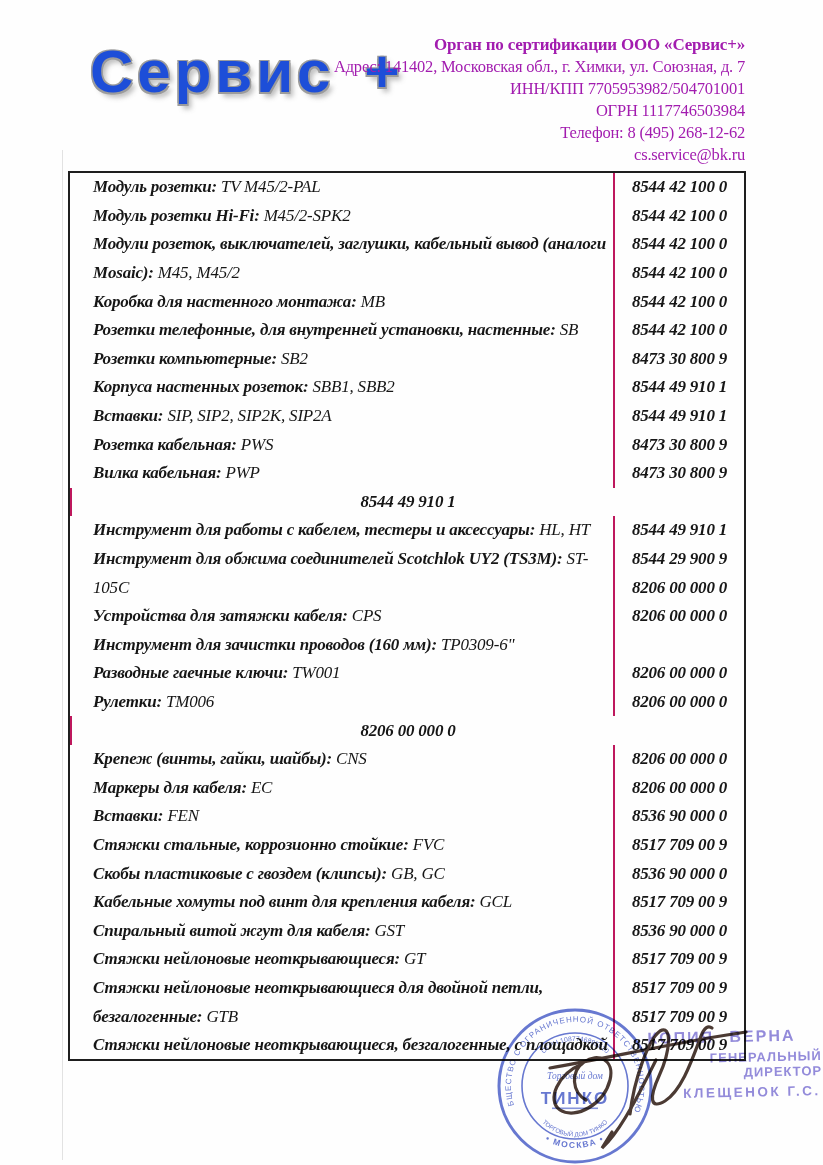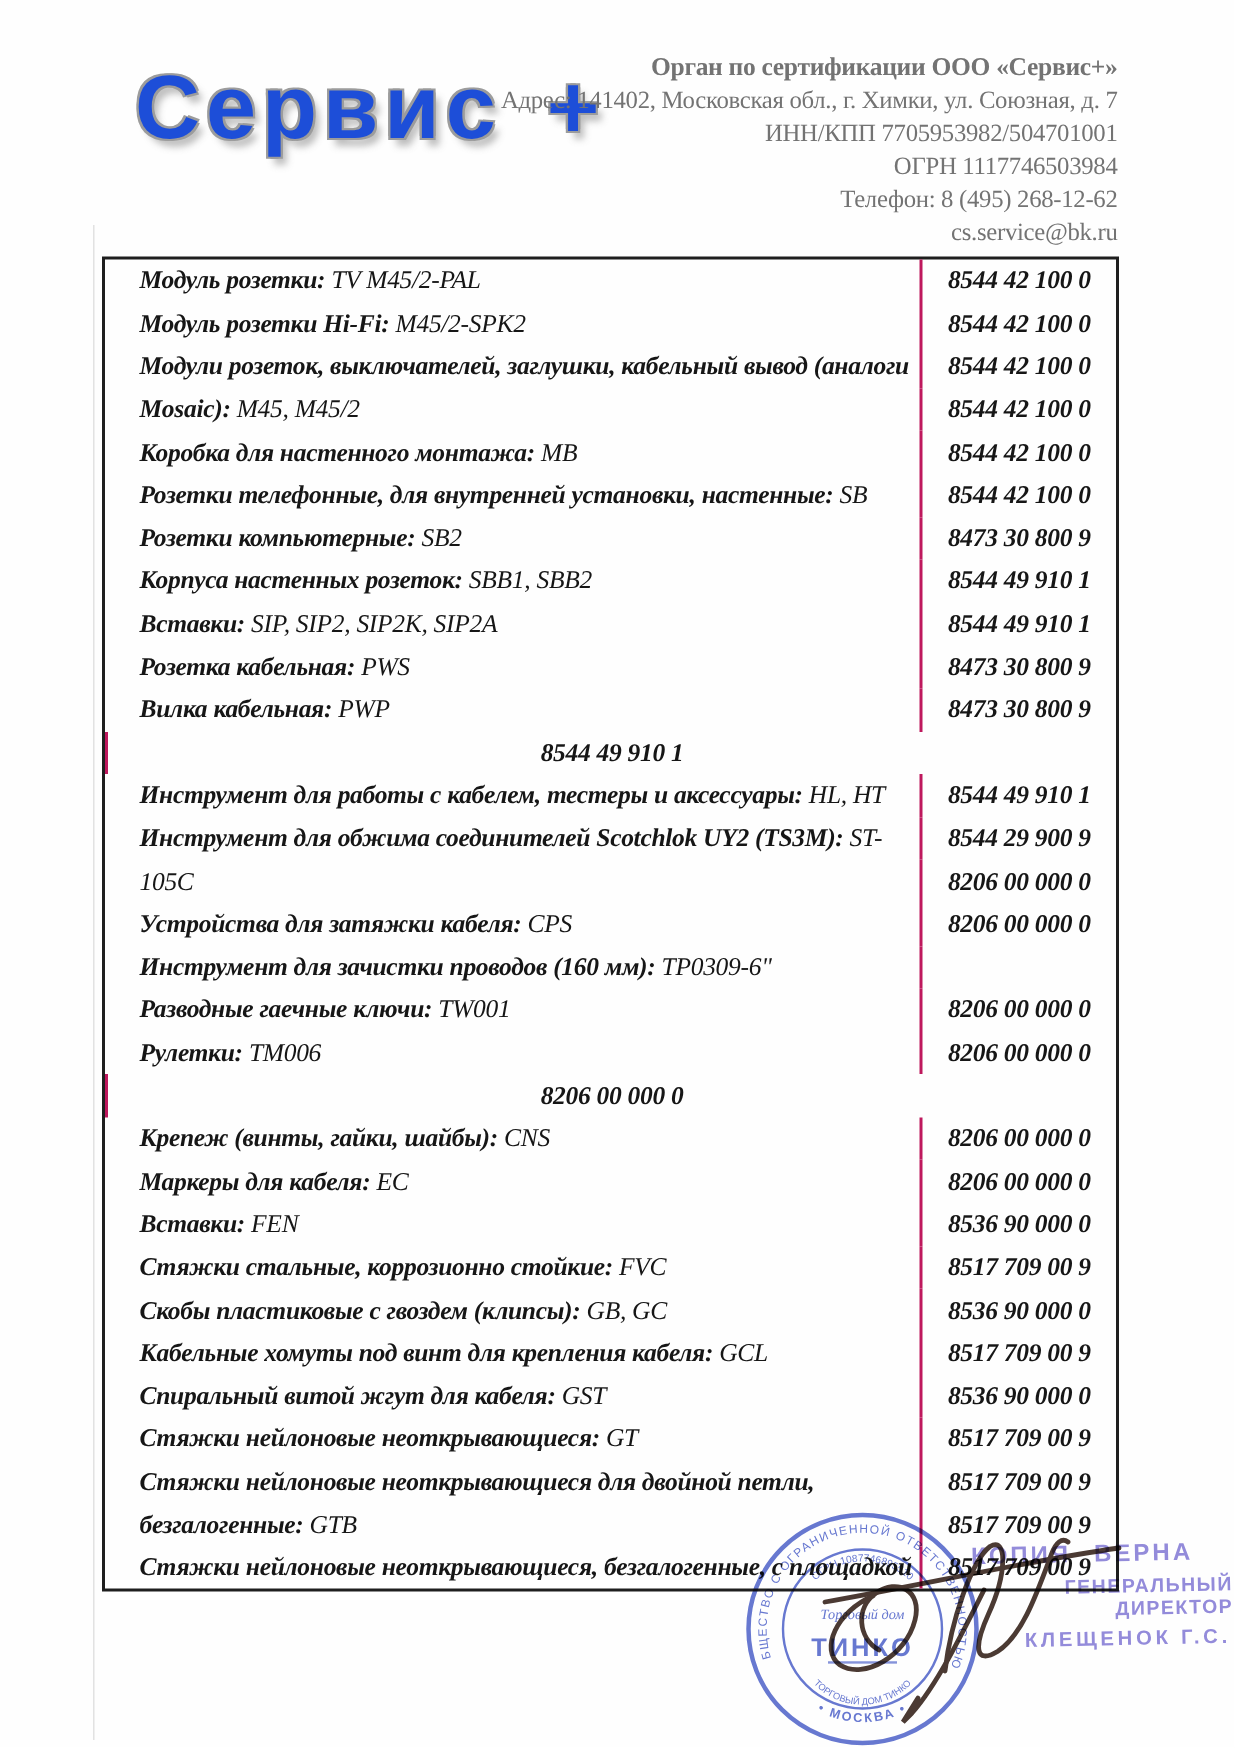--- a/index.html
+++ b/index.html
@@ -11,21 +11,21 @@
 
   
   .logo{position:absolute;left:90px;top:36px;font-family:"Liberation Sans",sans-serif;
         font-weight:bold;font-size:60px;line-height:72px;color:#1d4ed8;letter-spacing:4px;
         text-shadow:-1.5px -1.5px 0 #9c9c9c, 1.5px -1.5px 0 #9c9c9c, -1.5px 1.5px 0 #9c9c9c,
                     1.5px 1.5px 0 #9c9c9c, 4px 5px 5px rgba(110,110,110,.45);}
   .logo .plus{margin-left:30px;}
 
   
   .header{position:absolute;top:34px;right:78px;text-align:right;font-size:16.5px;
-          line-height:22px;color:#737373;letter-spacing:-0.2px;}
+          line-height:22px;color:#a21caf;letter-spacing:-0.2px;}
   .header .h0{font-weight:bold;font-size:17px;}
 
   
   .ptable{position:absolute;left:68px;top:171px;width:678px;border:2px solid #1e1e1e;
           box-sizing:border-box;background:transparent;z-index:1;}
   .trow{display:flex;height:28.6px;align-items:center;}
   .tcell-left{width:543px;box-sizing:border-box;padding:0 4px 0 23px;font-size:17px;
               white-space:nowrap;letter-spacing:-0.2px;}
   .tcell-left .lbl{font-weight:bold;font-style:italic;}
   .tcell-left .val{font-style:italic;}

